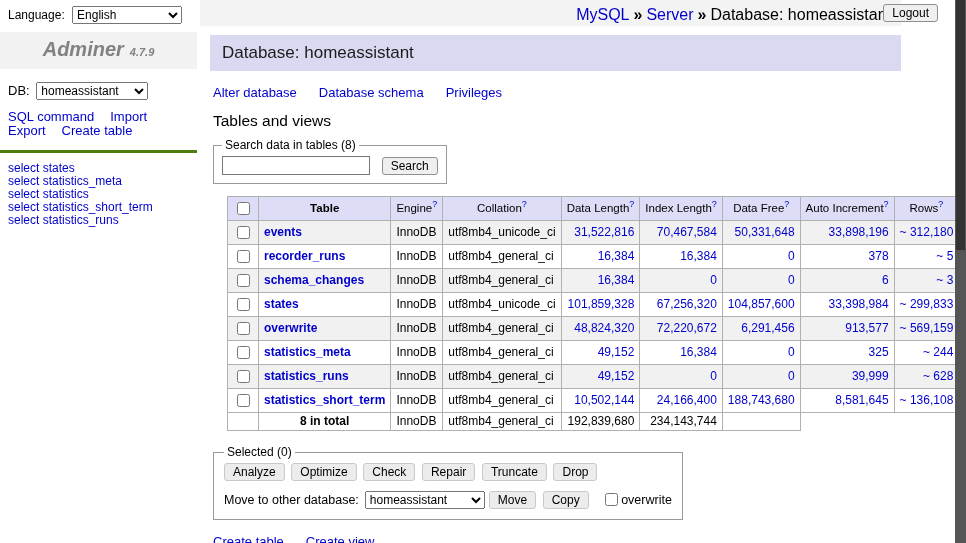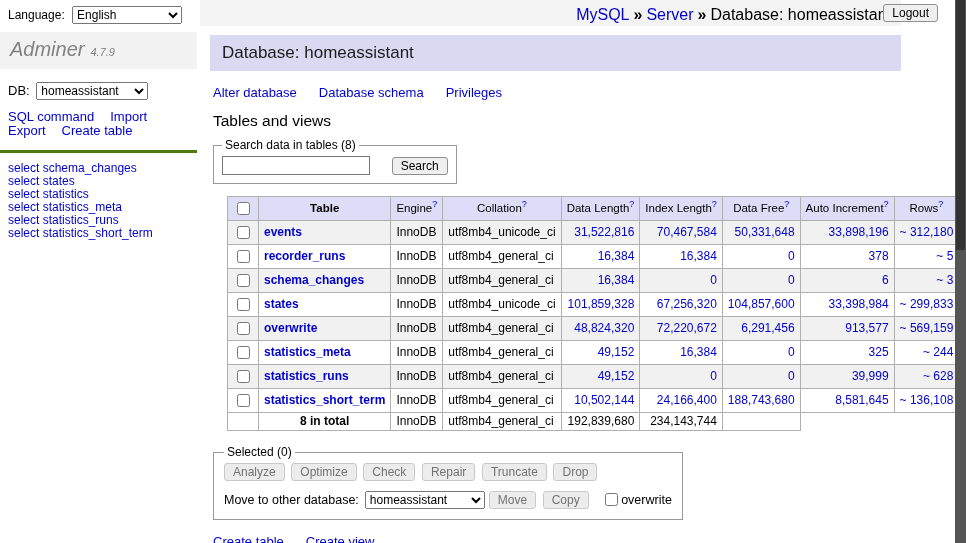--- a/index.html
+++ b/index.html
@@ -19,54 +19,54 @@
     font-family:"Liberation Sans","DejaVu Sans",sans-serif;font-size:13px;
   }
   a{color:var(--link-blue);text-decoration:none;cursor:pointer;white-space:nowrap;}
   button,select,input{font-family:inherit;}
 
   
   .sidebar{position:absolute;left:0;top:0;width:197px;height:100%;background:#fff;}
   .lang-row{padding:6px 8px 0;font-size:12px;white-space:nowrap;}
   .lang-row select{width:110px;font-size:12px;margin-left:4px;}
   .brand{margin:8px 0 0;padding:6px 10px 8px;background:var(--brand-bg);
-         font-style:italic;font-weight:400;font-size:20px;color:#828282;}
+         font-style:italic;font-weight:700;font-size:20px;color:#828282;text-align:center;}
   .brand .ver{font-size:11px;margin-left:6px;}
   .db-row{padding:13px 8px 2px;font-size:13px;}
   .db-row select{width:112px;font-size:12px;margin-left:3px;}
   .side-links{margin:8px 0 0;padding:0 8px 12px;border-bottom:3px solid #4d7c0f;
               font-size:13px;line-height:14px;}
   .side-links a{margin-right:16px;}
   .tables-list{list-style:none;margin:0;padding:9px 8px;font-size:12px;line-height:13px;}
 
   
   .content{position:absolute;left:200px;top:0;width:755px;height:100%;}
   .breadcrumb{width:701px;height:26px;background:var(--crumb-bg);
               padding:6px 10px;font-size:16px;white-space:nowrap;text-align:right;}
   .breadcrumb .sep{font-weight:700;margin:0 4px;color:#000;}
   .crumb-current{color:#000;}
   .logout-btn{position:absolute;top:4px;right:17px;}
 
   .btn{background:#efefef;border:1px solid #8f8f8f;border-radius:3px;
        padding:1px 8px;font-size:12px;color:#000;cursor:pointer;}
-  .btn[disabled]{color:#737373;border-color:#c9c9c9;background:#ececec;cursor:default;}
+  .btn[disabled]{color:#000000;border-color:#c9c9c9;background:#ececec;cursor:default;}
 
   h2.page-title{margin:9px 0 0 10px;width:691px;background:var(--title-band);
      padding:8px 12px;font-size:17px;font-weight:400;color:#1c1c1c;}
 
   .body-pad{margin-left:13px;}
   .links-row{margin:14px 0 0;font-size:13px;}
   .links-row a{margin-right:22px;}
   h3{margin:12px 0 0;font-size:15.5px;font-weight:400;color:#000;}
 
   fieldset{border:1px solid #999;margin:8px 0 0;padding:4px 8px 8px;display:inline-block;}
   legend{font-size:12px;padding:0 3px;}
   .fs-search input[type=text]{width:148px;height:19px;border:1px solid #767676;
         padding:1px 4px;font-size:12px;background:#fff;}
-  .fs-search .btn{margin-left:18px;}
+  .fs-search .btn{margin-left:8px;}
 
   table.data{border-collapse:collapse;margin:12px 0 0 14px;font-size:12px;}
   table.data th,table.data td{border:1px solid var(--border-gray);
         padding:2px 5px;line-height:13px;white-space:nowrap;}
   table.data thead th,table.data thead td{background:var(--table-head);}
   table.data thead th{font-weight:400;text-align:center;font-size:11.5px;}
   table.data thead th.col-table{font-weight:700;}
   table.data sup{font-size:9px;line-height:0;}
   table.data sup a{margin:0;}
   table.data tbody tr:nth-child(odd){background:var(--stripe);}
@@ -111,26 +111,25 @@
       <option>homeassistant</option>
     </select>
   </div>
 
   <p class="side-links">
     <a>SQL command</a><a>Import</a><br>
     <a>Export</a><a>Create table</a>
   </p>
 
   <ul class="tables-list">
-    <li><a>select schema_changes</a></li>
     <li><a>select states</a></li>
+    <li><a>select statistics_meta</a></li>
     <li><a>select statistics</a></li>
-    <li><a>select statistics_meta</a></li>
+    <li><a>select statistics_short_term</a></li>
     <li><a>select statistics_runs</a></li>
-    <li><a>select statistics_short_term</a></li>
   </ul>
 </aside>
 
 <main class="content">
   <div class="breadcrumb">
     <a>MySQL</a><span class="sep">»</span><a>Server</a><span class="sep">»</span><span class="crumb-current">Database: homeassistant</span>
   </div>
   <button class="btn logout-btn">Logout</button>
 
   <h2 class="page-title">Database: homeassistant</h2>

